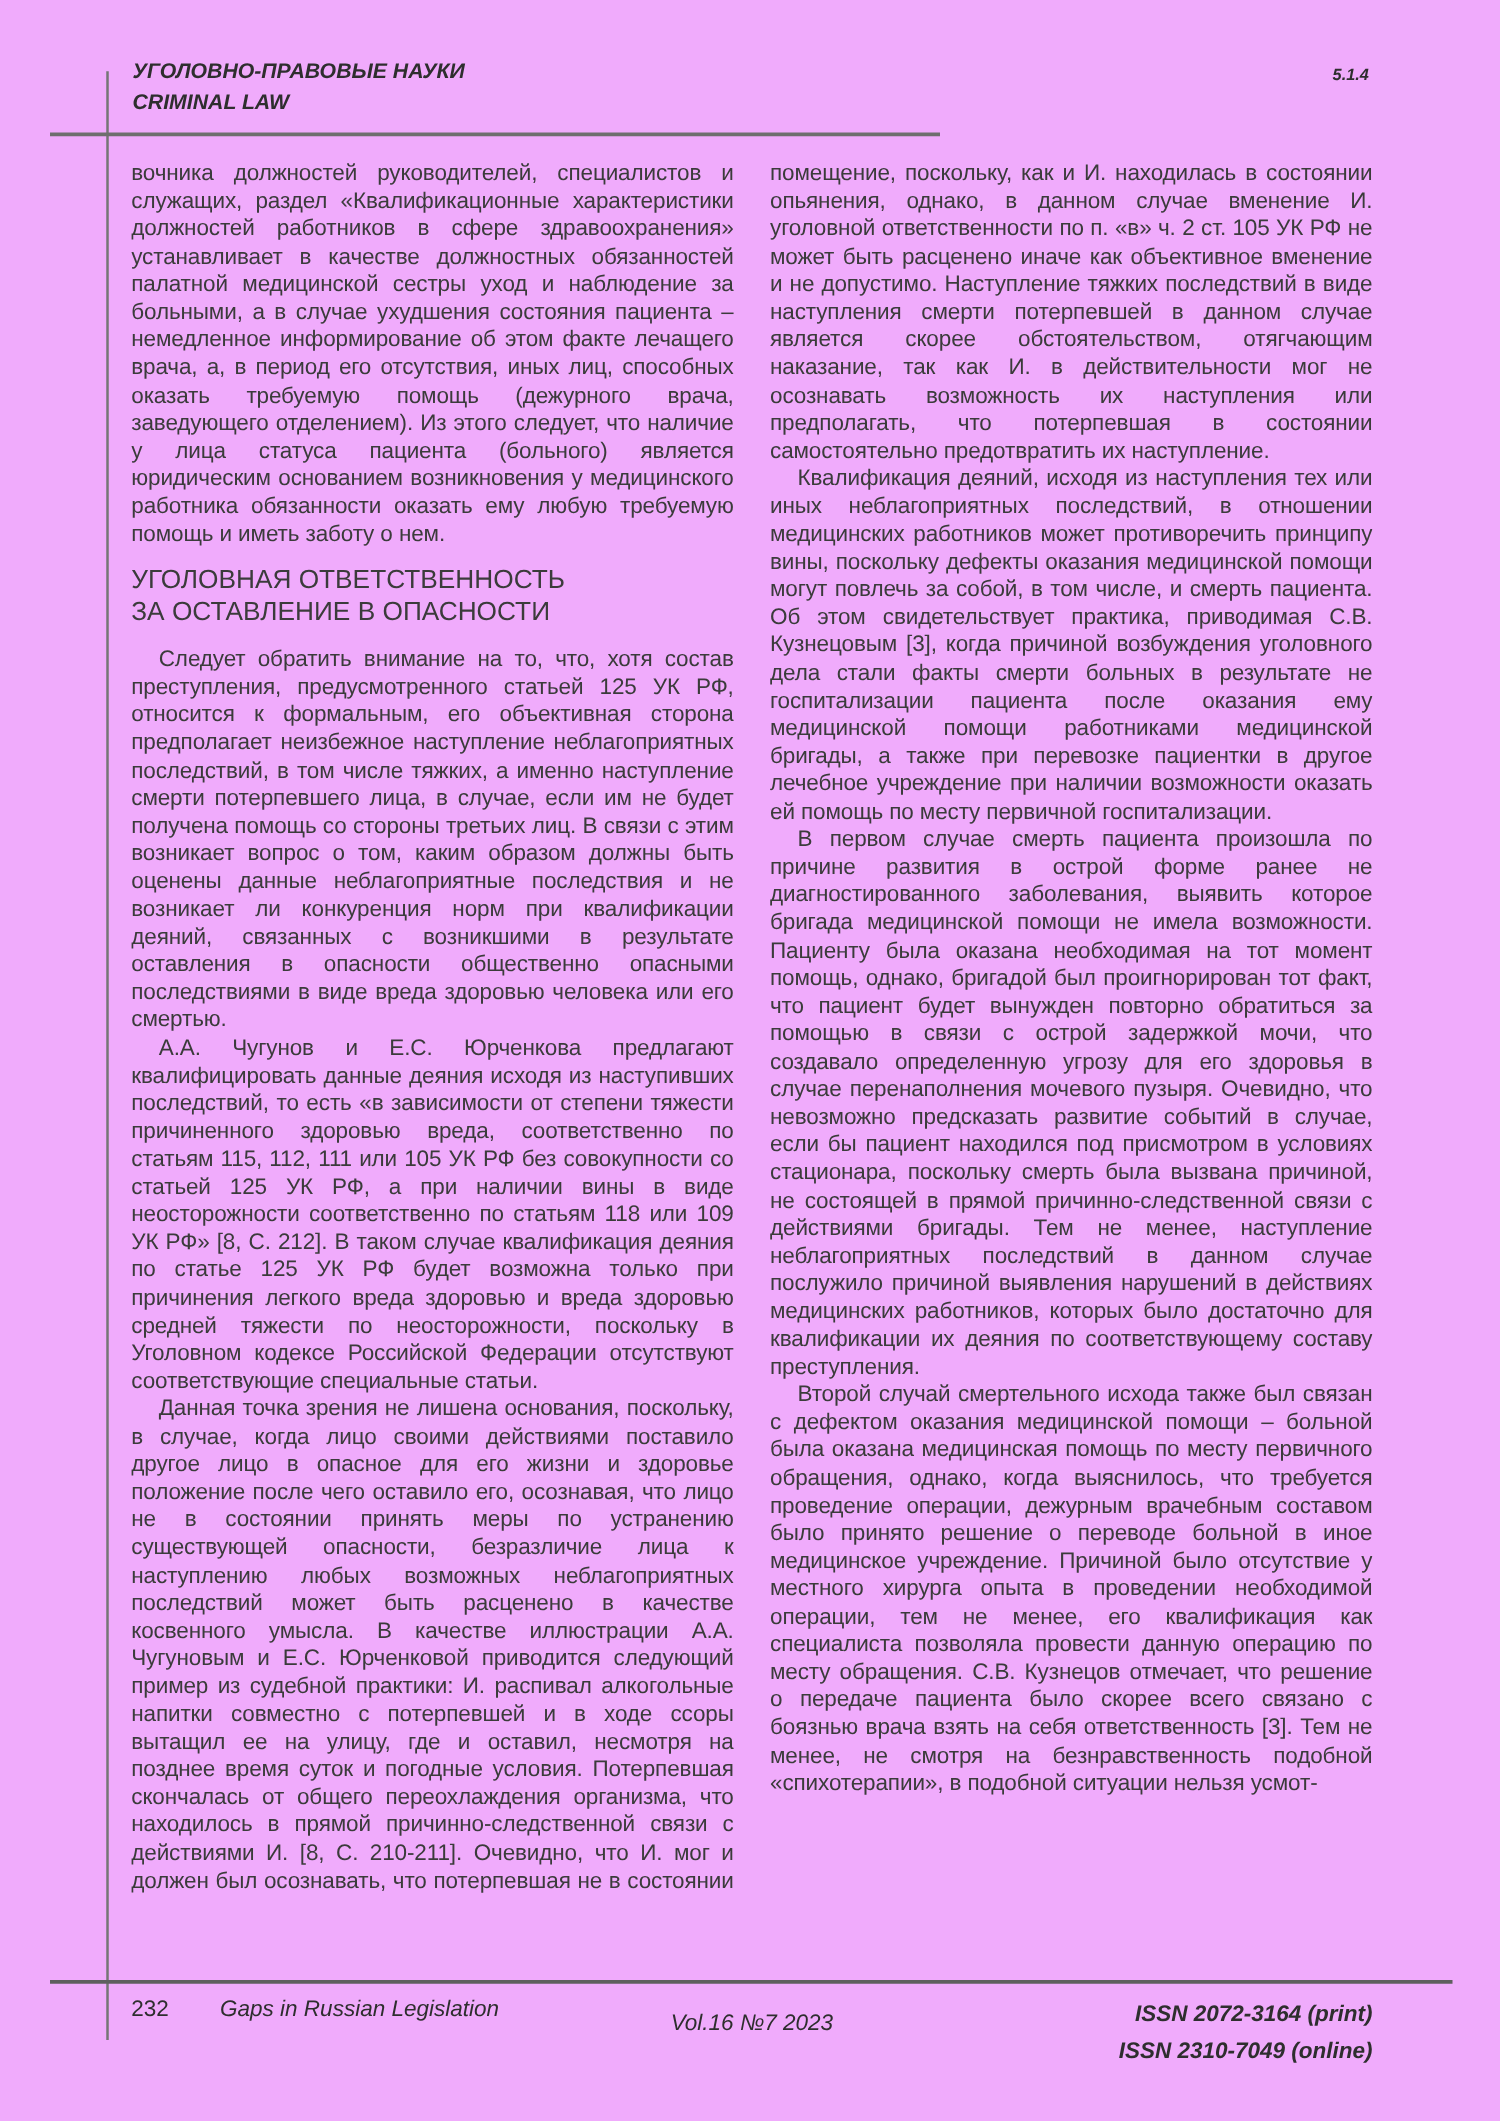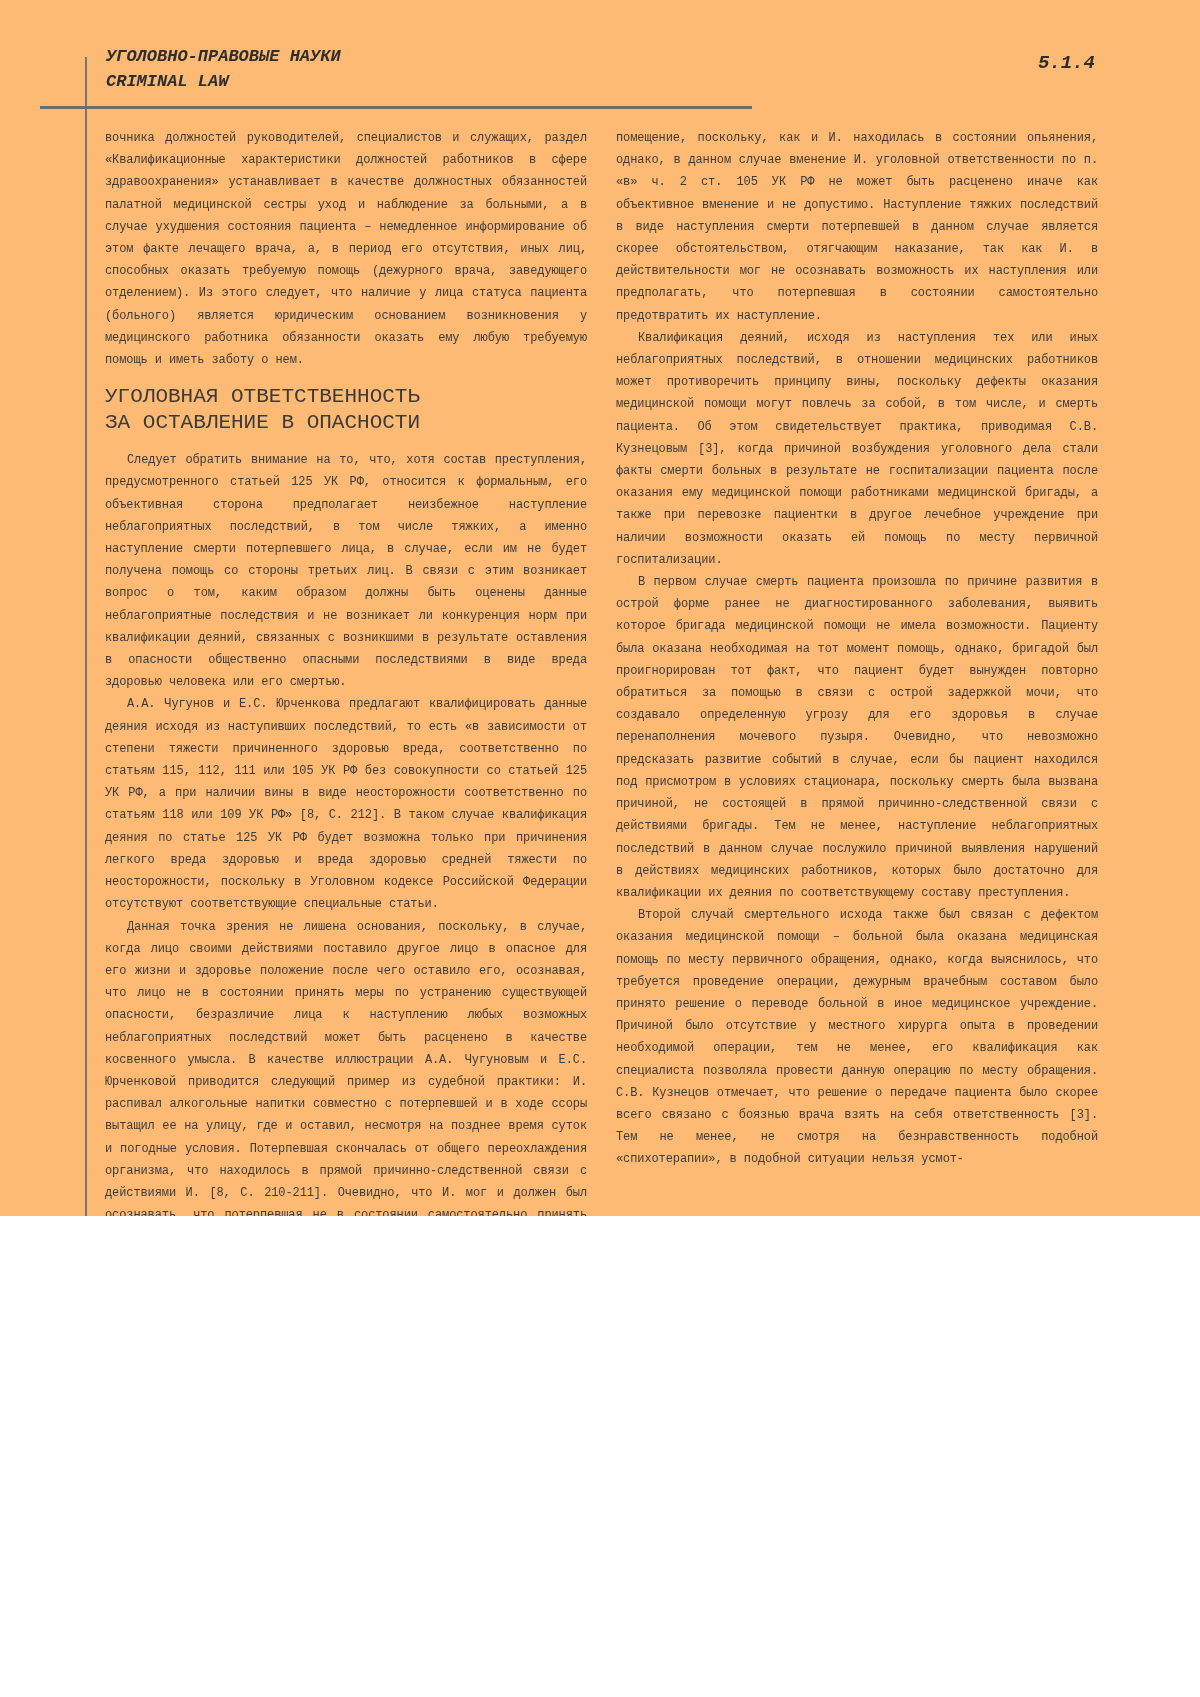--- a/index.html
+++ b/index.html
@@ -1,40 +1,40 @@
 <!DOCTYPE html>
 <html lang="ru"><head>
 <meta charset="utf-8">
 <style>
   html,body{margin:0;padding:0;background:#fff;}
   .page{
     position:relative;
-    width:1200px;height:1216px;
-    background:#fdba74;
+    width:1200px;height:1697px;
+    background:#f0abfc;
     overflow:hidden;
-    font-family:Liberation Mono, monospace;
+    font-family:Liberation Sans, sans-serif;
     color:#3b3b3b;
   }
   
   .vrule{position:absolute;left:85px;top:57px;width:2px;height:1575px;background:#757575;}
   .hrule-header{position:absolute;left:40px;top:106px;width:712px;height:3px;background:#6e6e6e;}
   .hrule-footer{position:absolute;left:40px;top:1584px;width:1122px;height:3px;background:#5f5f5f;}
   
   .running-head{position:absolute;left:106px;top:44px;width:600px;
     font-style:italic;font-weight:bold;font-size:17px;line-height:25px;color:#2e2e2e;}
   .running-head div{white-space:nowrap;}
   .class-code{position:absolute;right:105px;top:52px;
-    font-style:italic;font-weight:bold;font-size:19px;color:#2e2e2e;}
+    font-style:italic;font-weight:bold;font-size:13px;color:#2e2e2e;}
   
   .col{position:absolute;top:127px;width:482px;height:1390px;overflow:hidden;}
   .col-left{left:105px;}
   .col-right{left:616px;}
   .col p{
     margin:0;
-    font-size:12px;line-height:22.2px;
+    font-size:18px;line-height:22.2px;
     text-align:justify;
     hyphens:auto;-webkit-hyphens:auto;
     letter-spacing:-0.1px;
   }
   .col p.indent{text-indent:22px;}
   .section-heading{
     margin:13px 0 13px 0;
     font-size:21px;line-height:26px;
     font-weight:normal;color:#3b3b3b;
     text-transform:none;

